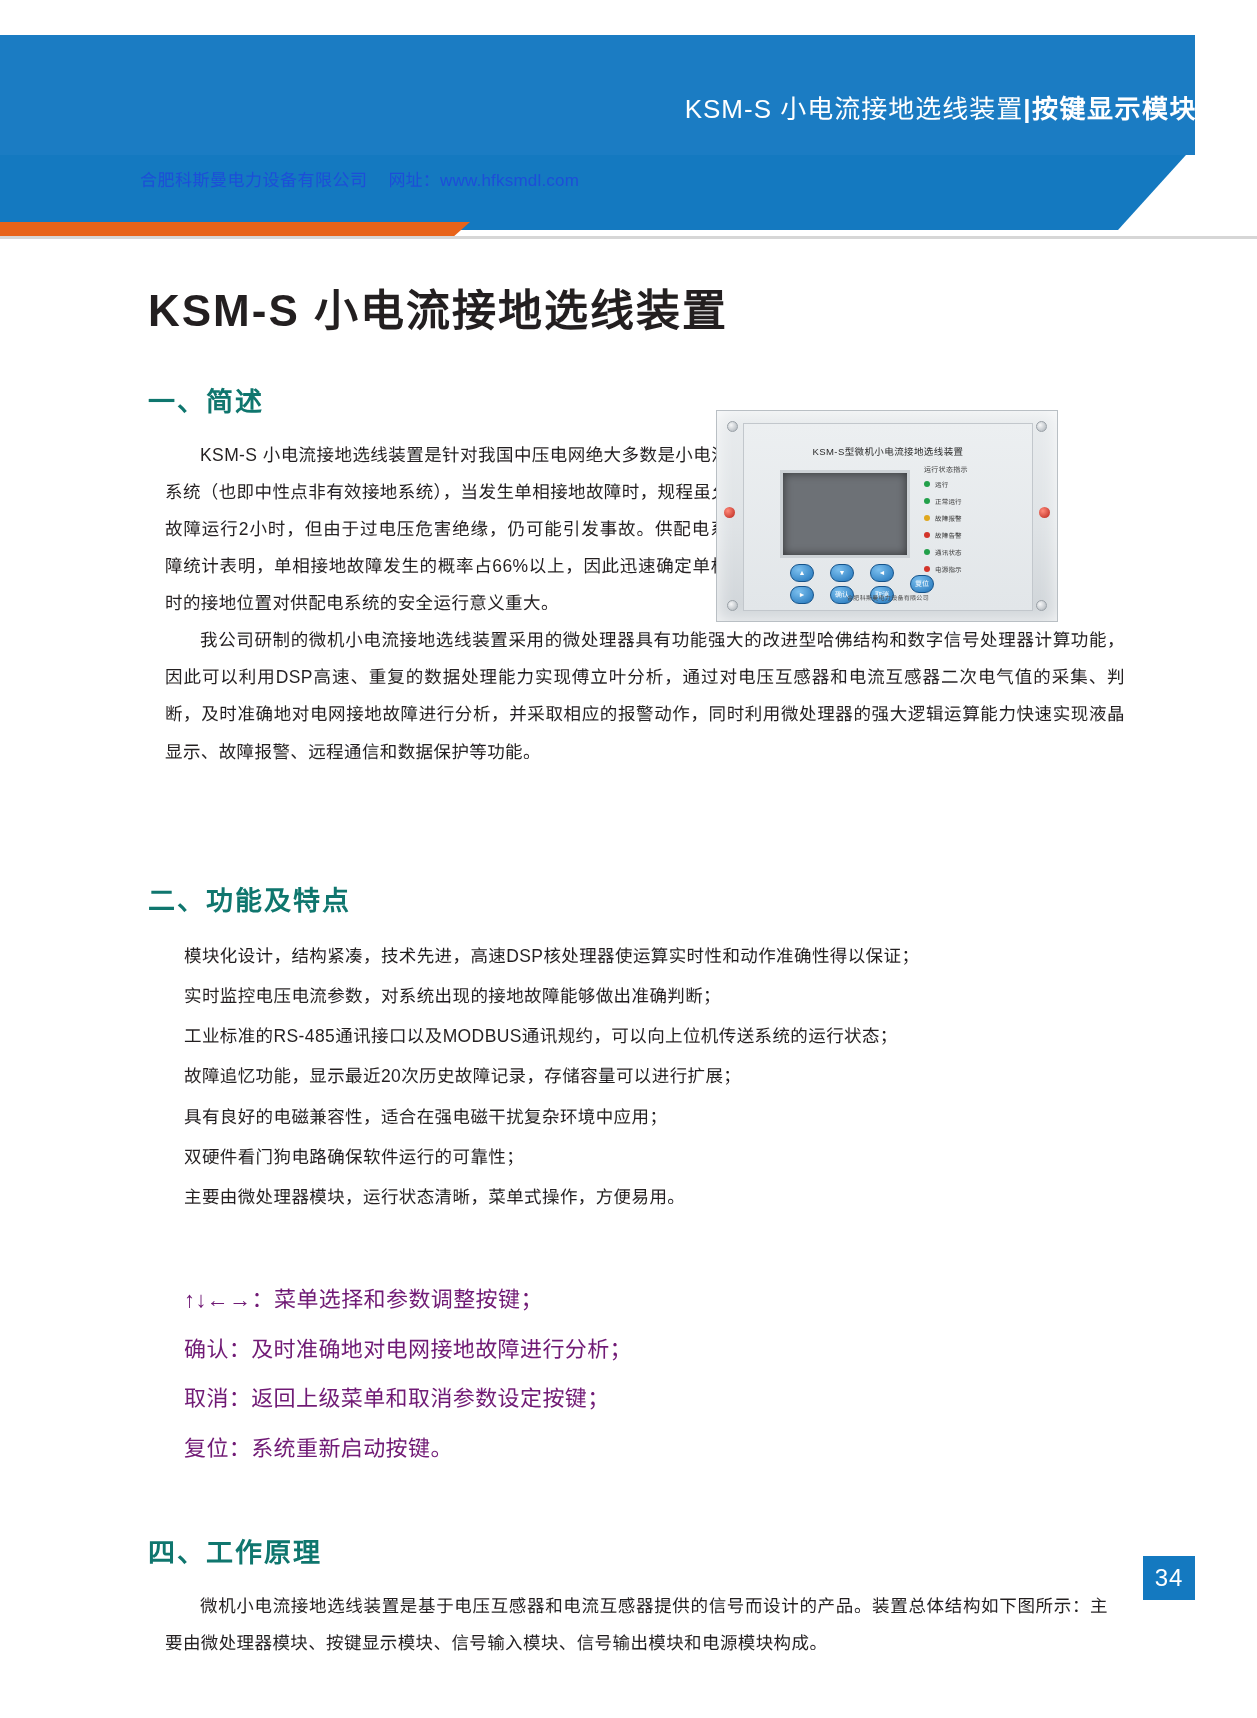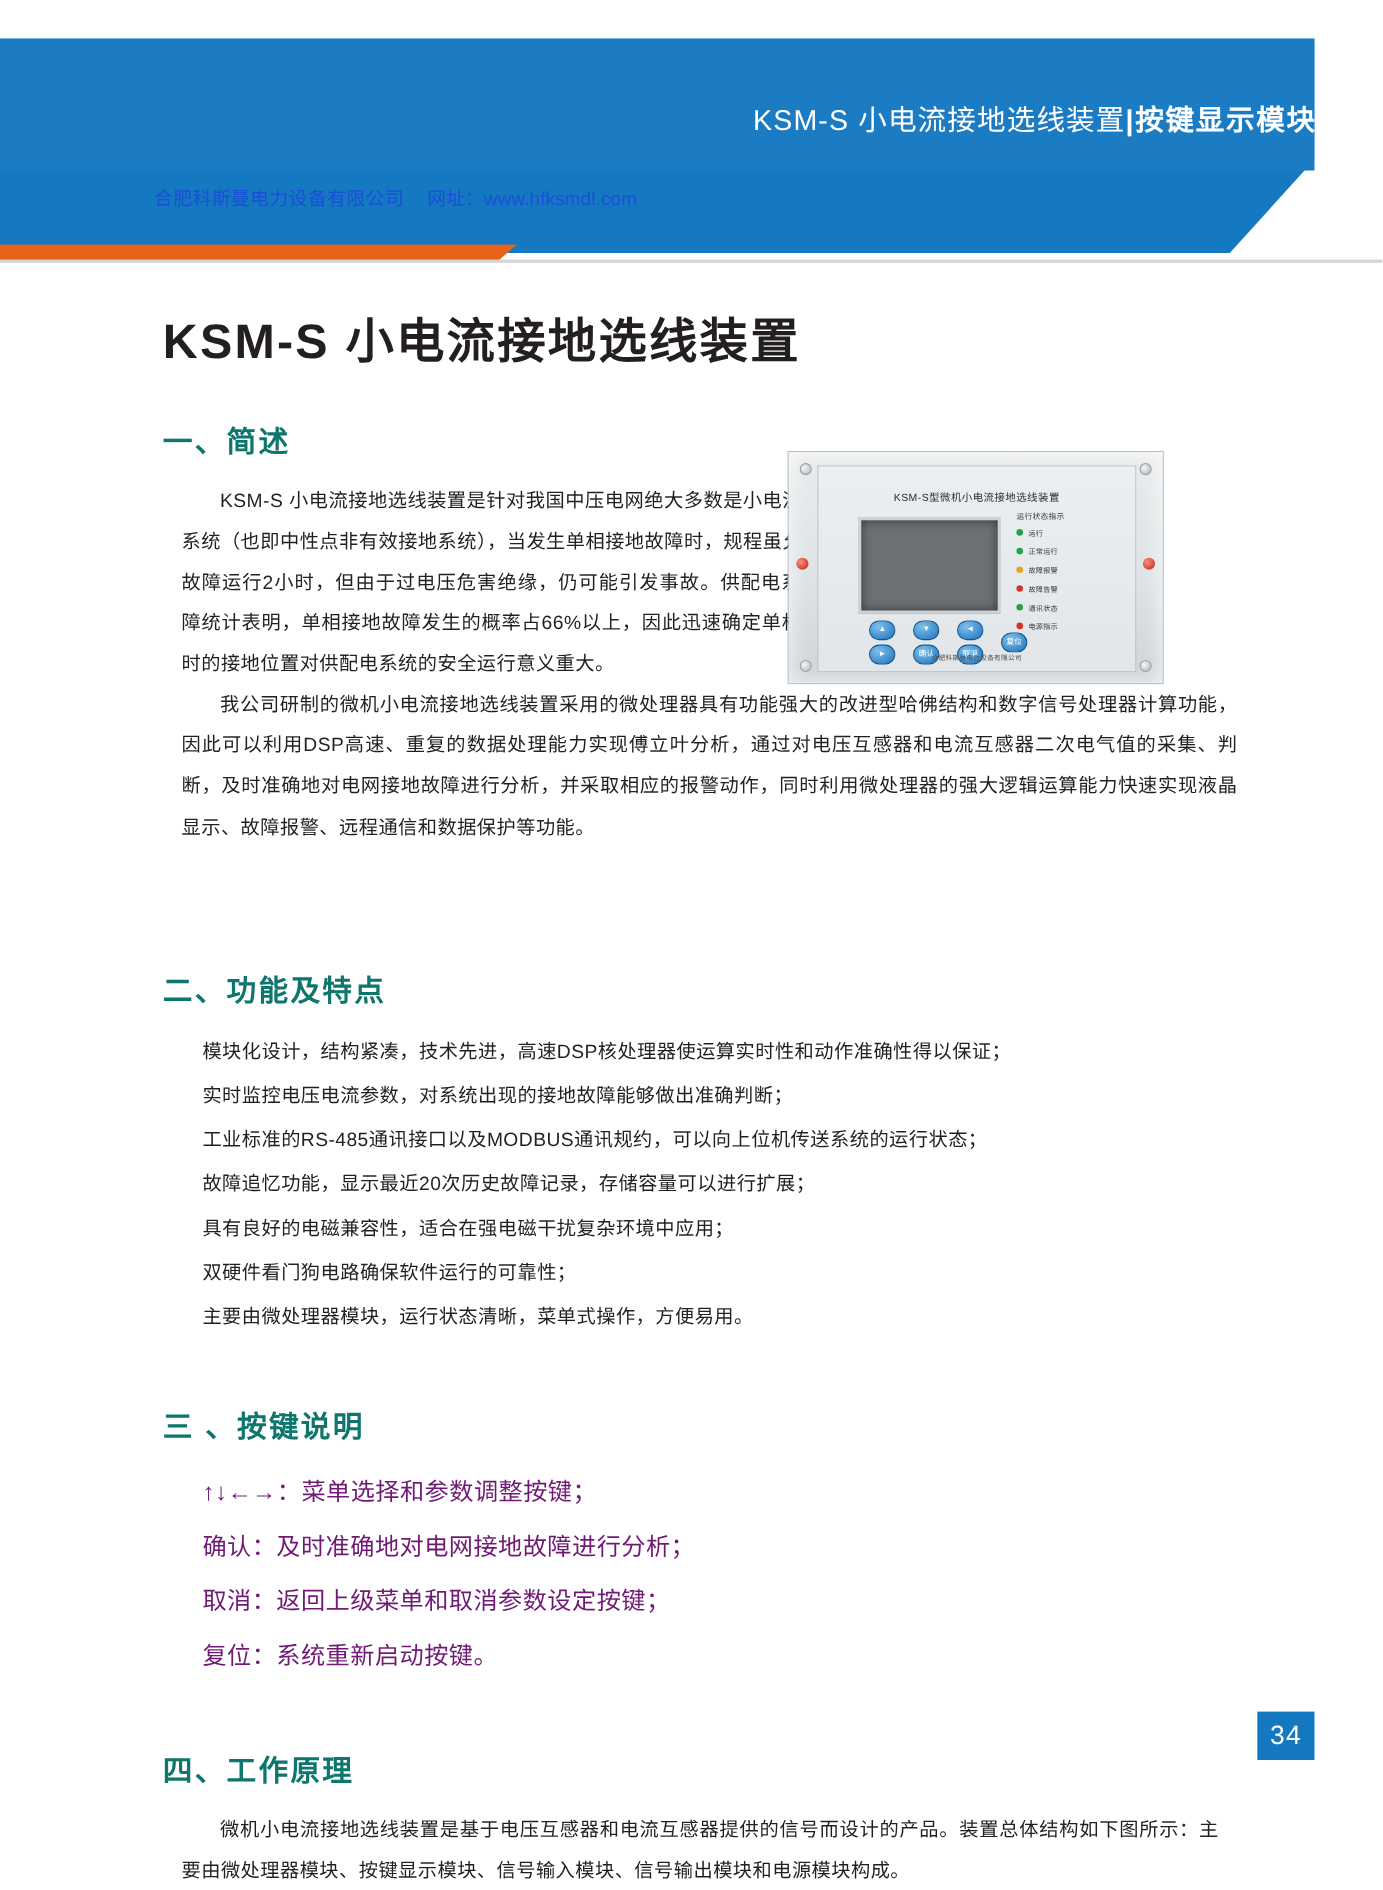--- a/index.html
+++ b/index.html
@@ -382,21 +382,20 @@
         <li>故障追忆功能，显示最近20次历史故障记录，存储容量可以进行扩展；</li>
         <li>具有良好的电磁兼容性，适合在强电磁干扰复杂环境中应用；</li>
         <li>双硬件看门狗电路确保软件运行的可靠性；</li>
         <li>主要由微处理器模块，运行状态清晰，菜单式操作，方便易用。</li>
       </ul>
     </div>
 
     <div class="sec-gap-sm"></div>
 
     <div>
-      <h2 class="section-h">三 、按键说明</h2>
       <div class="kv-row">
         <span class="kv-k">↑↓←→：</span><span>菜单选择和参数调整按键；</span>
       </div>
       <div class="kv-row">
         <span class="kv-k">确认：</span><span>及时准确地对电网接地故障进行分析；</span>
       </div>
       <div class="kv-row">
         <span class="kv-k">取消：</span><span>返回上级菜单和取消参数设定按键；</span>
       </div>
       <div class="kv-row">

